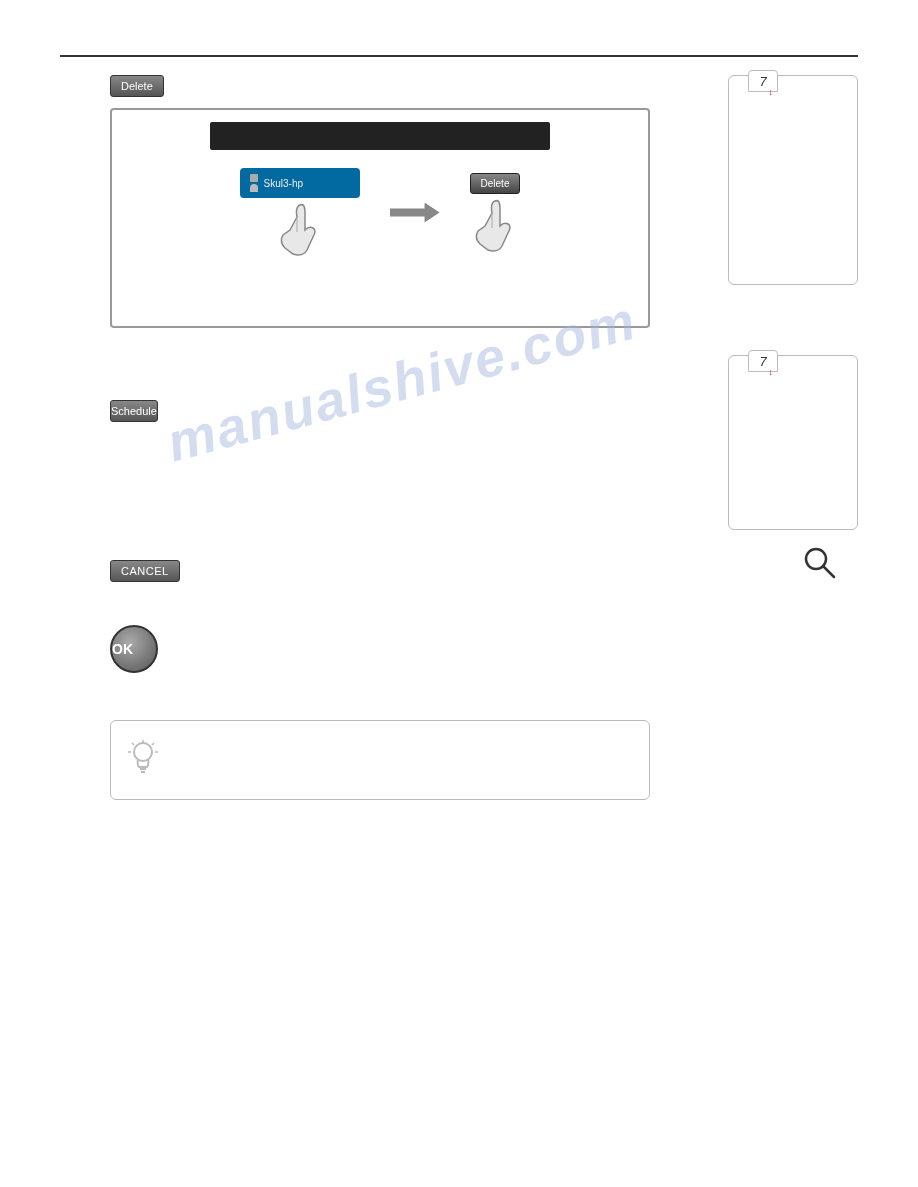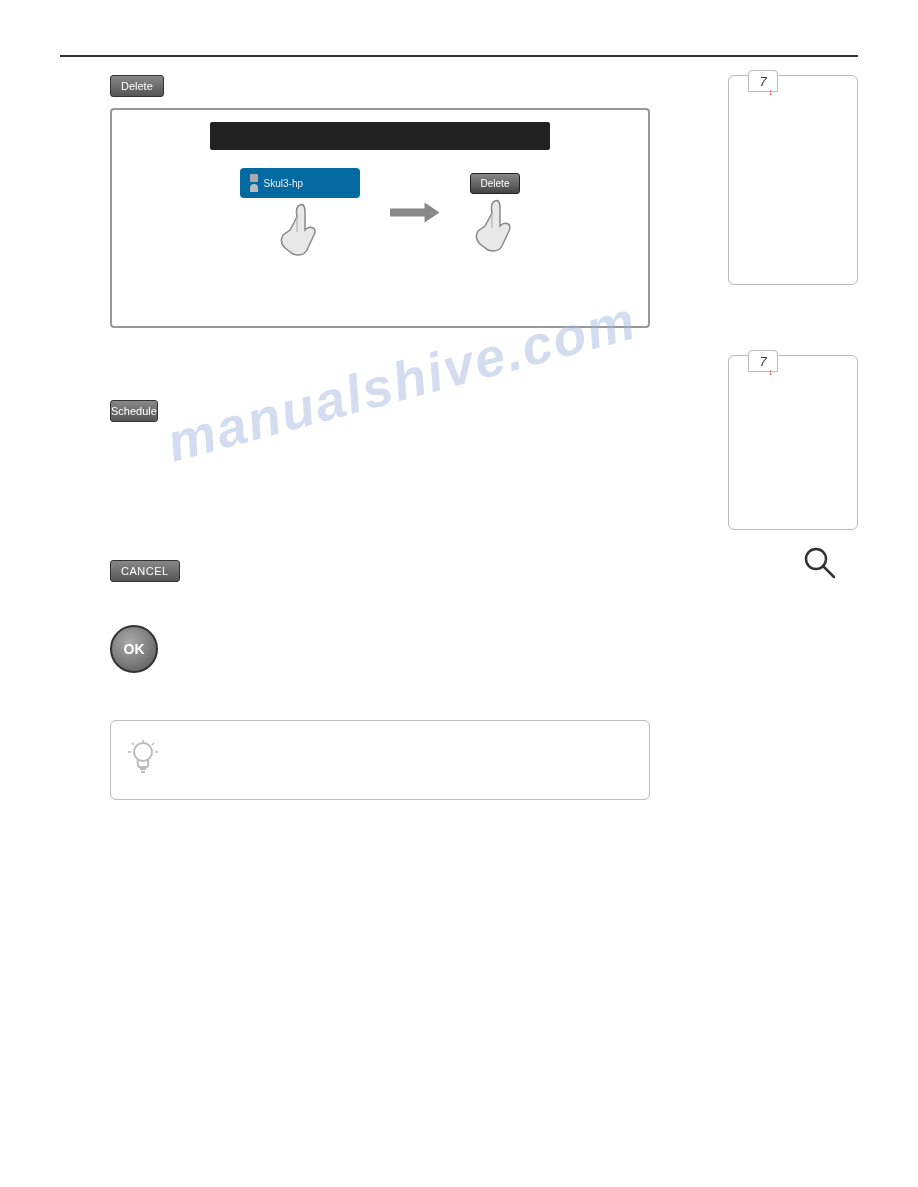--- a/index.html
+++ b/index.html
@@ -247,21 +247,21 @@
       left: 110px;
       width: 48px;
       height: 48px;
       border-radius: 50%;
       background: radial-gradient(circle at 40% 35%, #aaa, #555);
       color: #fff;
       font-size: 14px;
       font-weight: bold;
       display: flex;
       align-items: center;
-      justify-content: center;
+      justify-content: flex-start;
       cursor: pointer;
       border: 2px solid #333;
     }
 
     
     .tip-box {
       position: absolute;
       top: 720px;
       left: 110px;
       width: 540px;

